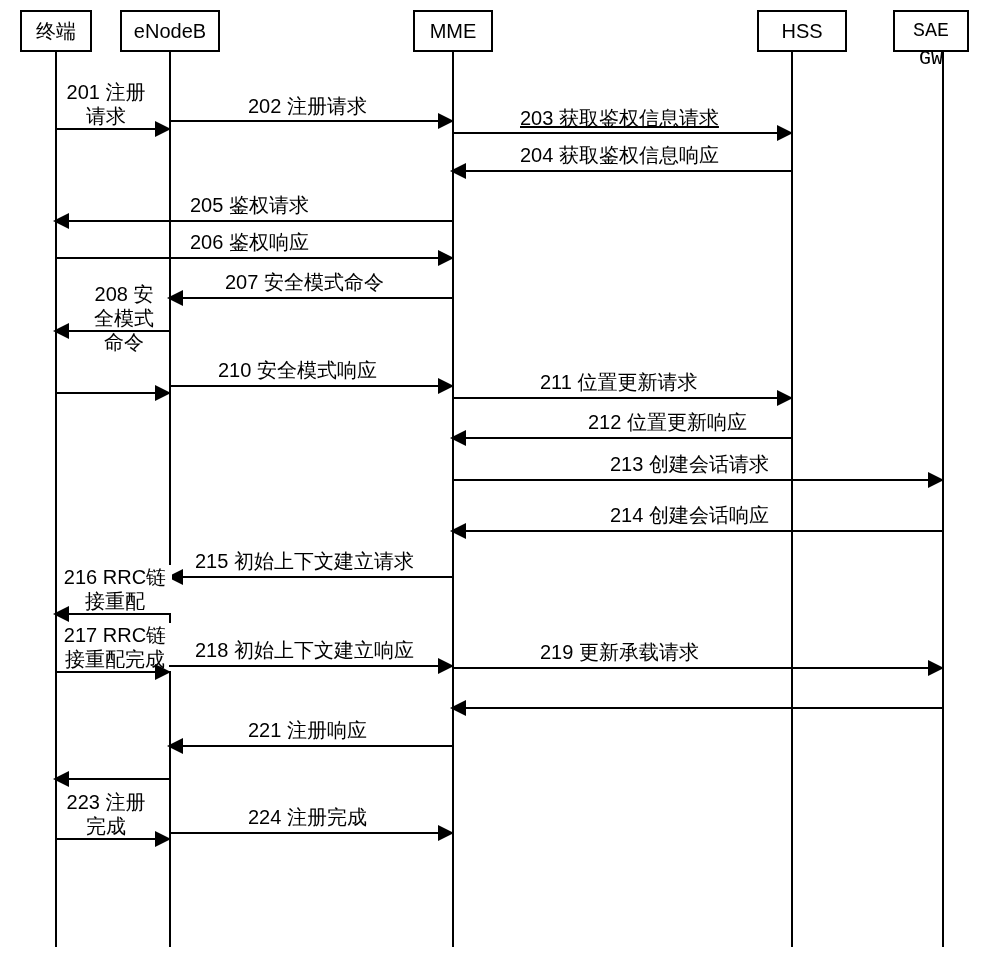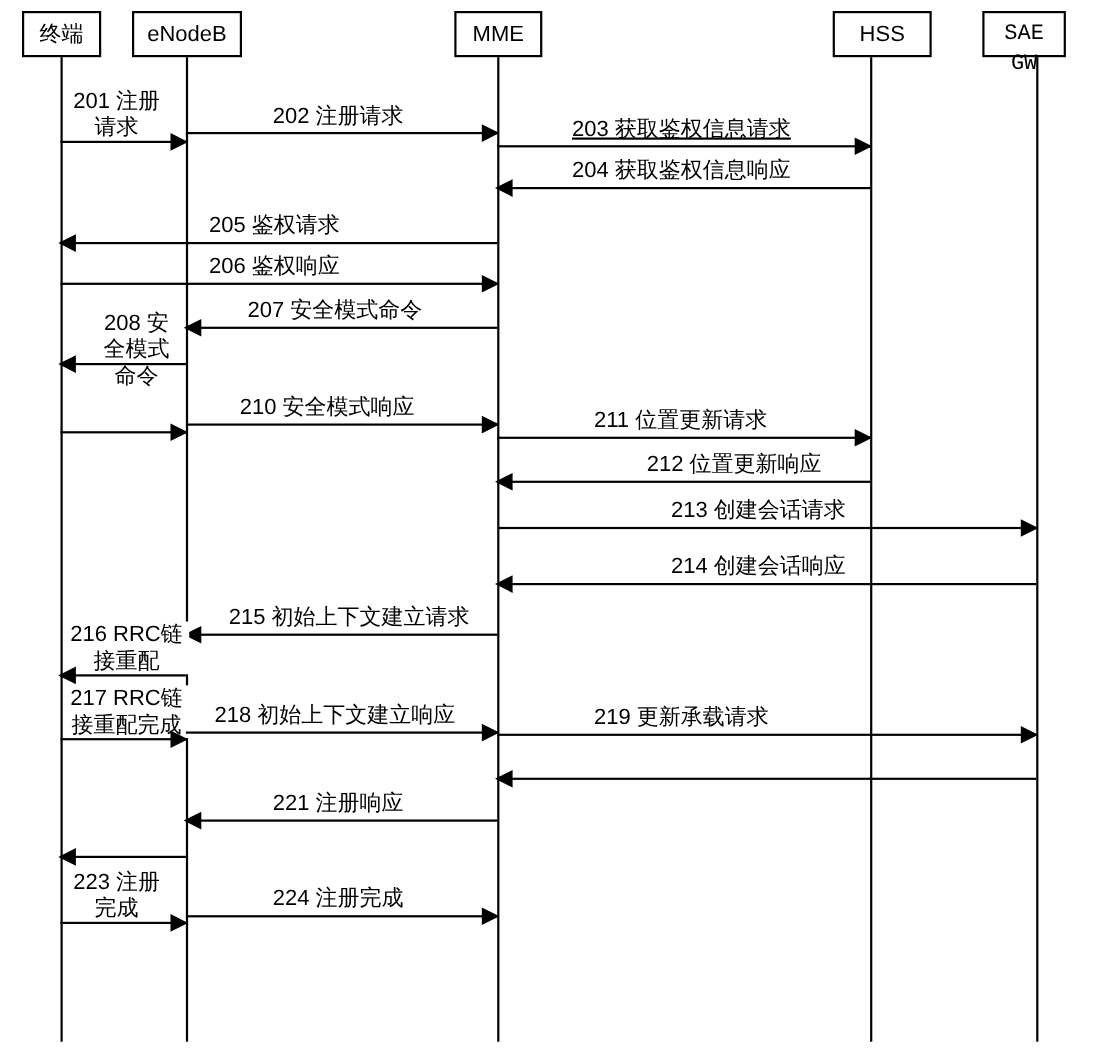--- a/index.html
+++ b/index.html
@@ -147,21 +147,21 @@
   <div class="msg-label" style="left:610px; top:452px;">213 创建会话请求</div>
   <div class="arrow" style="left:452px; top:479px; width:490px;">
       <div class="head-right"></div>
     </div>
 
   <div class="msg-label" style="left:610px; top:503px;">214 创建会话响应</div>
   <div class="arrow" style="left:452px; top:530px; width:490px;">
       <div class="head-left"></div>
     </div>
 
-  <div class="msg-label" style="left:208px; top:549px;">215 初始上下文建立请求</div>
+  <div class="msg-label" style="left:195px; top:549px;">215 初始上下文建立请求</div>
   <div class="arrow" style="left:169px; top:576px; width:283px;">
       <div class="head-left"></div>
     </div>
 
   <div class="msg-label two-line" style="left:58px; top:565px; width:114px;">216 RRC链接重配</div>
   <div class="arrow" style="left:55px; top:613px; width:114px;">
       <div class="head-left"></div>
     </div>
 
   <div class="msg-label two-line" style="left:58px; top:623px; width:114px;">217 RRC链接重配完成</div>

